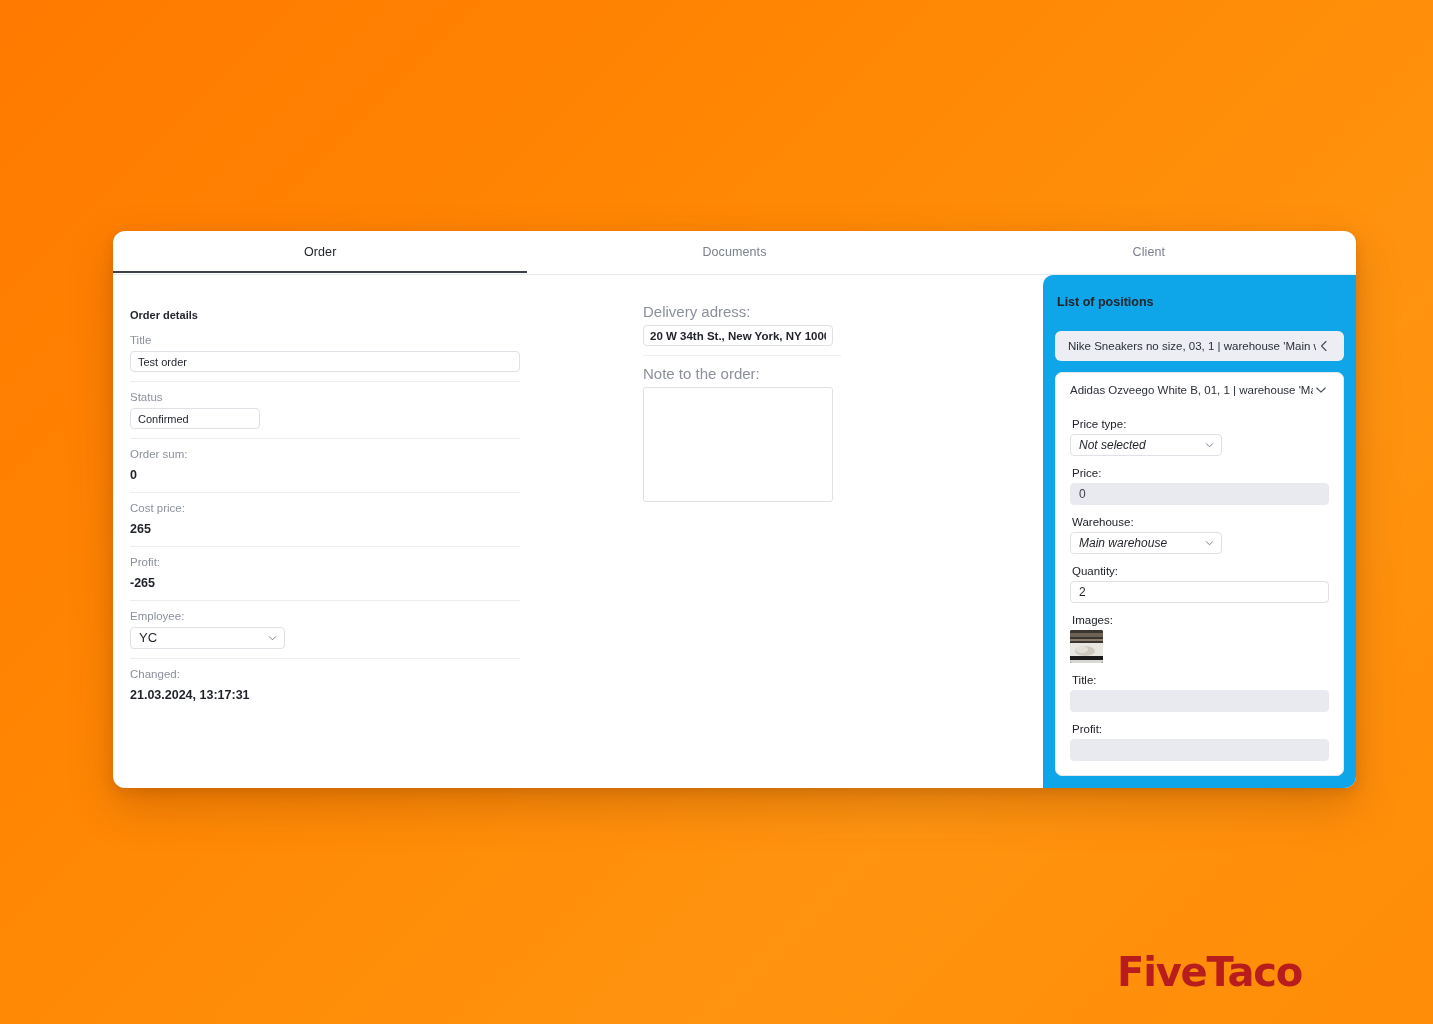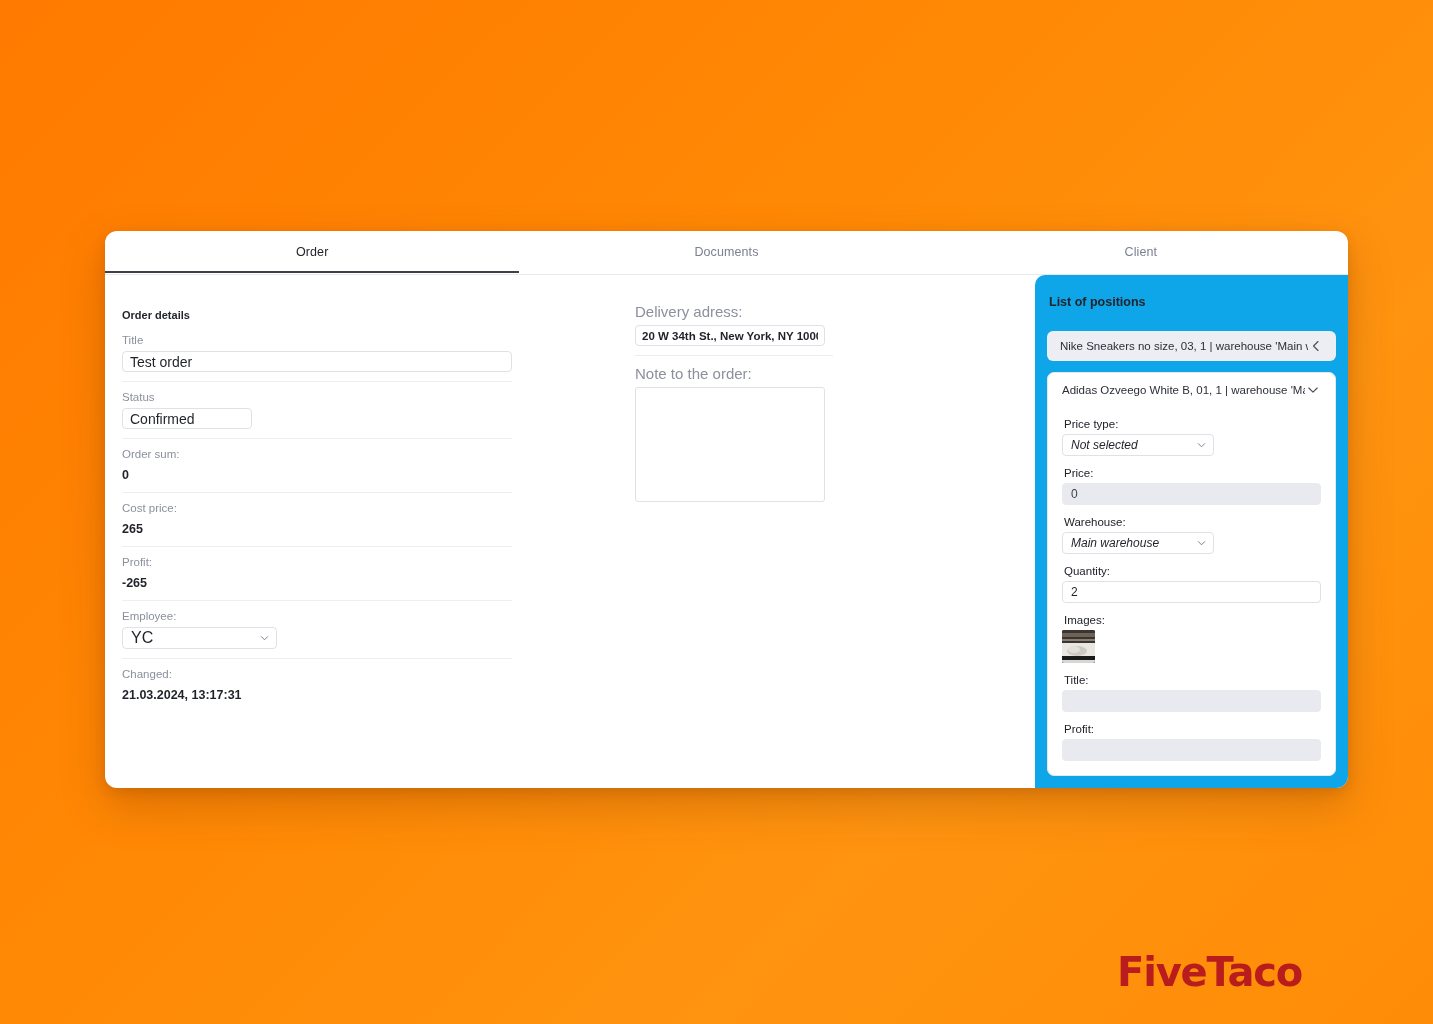--- a/index.html
+++ b/index.html
@@ -10,21 +10,21 @@
     font-family: "Liberation Sans", sans-serif;
   }
   body {
     background: linear-gradient(135deg, #ff7a00 0%, #ff8a05 45%, #ff9410 70%, #ff8c06 100%);
     position: relative;
   }
 
   
   .app-window {
     position: absolute;
-    left: 105px; top: 231px;
+    left: 113px; top: 231px;
     width: 1243px; height: 557px;
     background: #ffffff;
     border-radius: 12px;
     box-shadow: 0 18px 44px rgba(120, 50, 0, .28), 0 4px 12px rgba(120,50,0,.16);
     overflow: hidden;
     display: flex;
     flex-direction: column;
   }
 
   
@@ -104,39 +104,39 @@
     color: #1f2229;
     font-weight: bold;
   }
   .text-input {
     display: block;
     width: 390px;
     height: 21px;
     border: 1px solid #dfe1e6;
     border-radius: 4px;
     background: #fff;
-    font-size: 14px;
+    font-size: 11px;
     font-family: "Liberation Sans", sans-serif;
     color: #1f2229;
     padding: 0 7px;
     line-height: 19px;
     outline: none;
   }
   .text-input.narrow { width: 130px; }
   .select-box {
     position: relative;
     display: inline-block;
   }
   .select-box select {
     -webkit-appearance: none;
     appearance: none;
     border: 1px solid #dfe1e6;
     border-radius: 4px;
     background: #fff;
-    font-size: 16px;
+    font-size: 13px;
     font-family: "Liberation Sans", sans-serif;
     color: #1f2229;
     height: 22px;
     padding: 0 26px 0 8px;
     outline: none;
     line-height: 20px;
     cursor: pointer;
   }
   .select-box.w155 select { width: 155px; }
   .chev {

